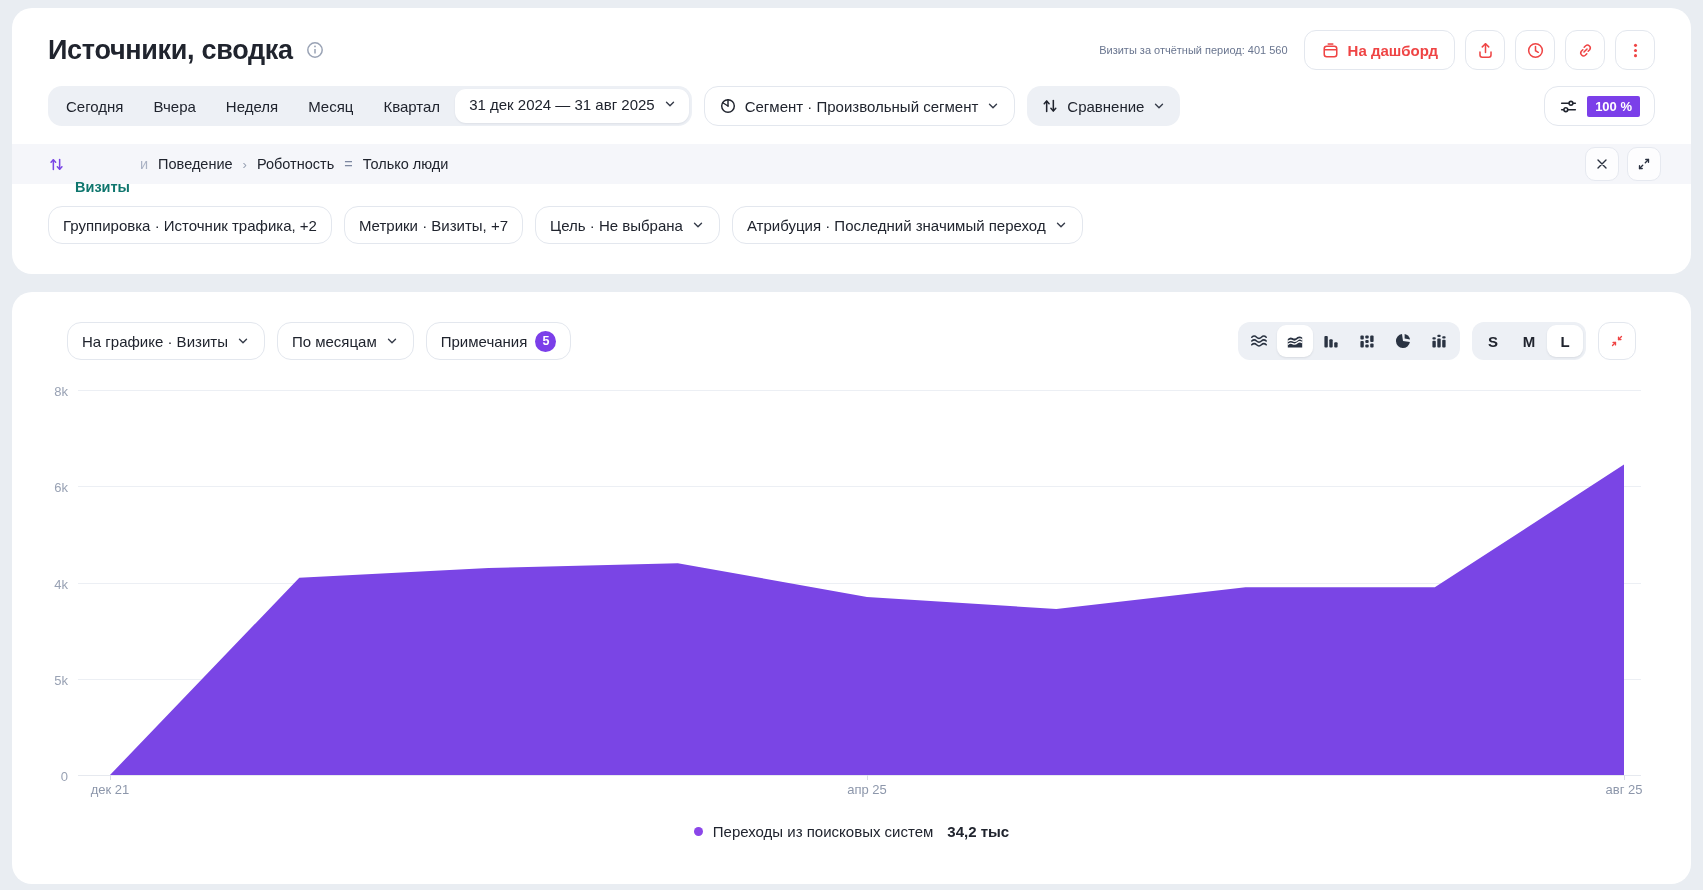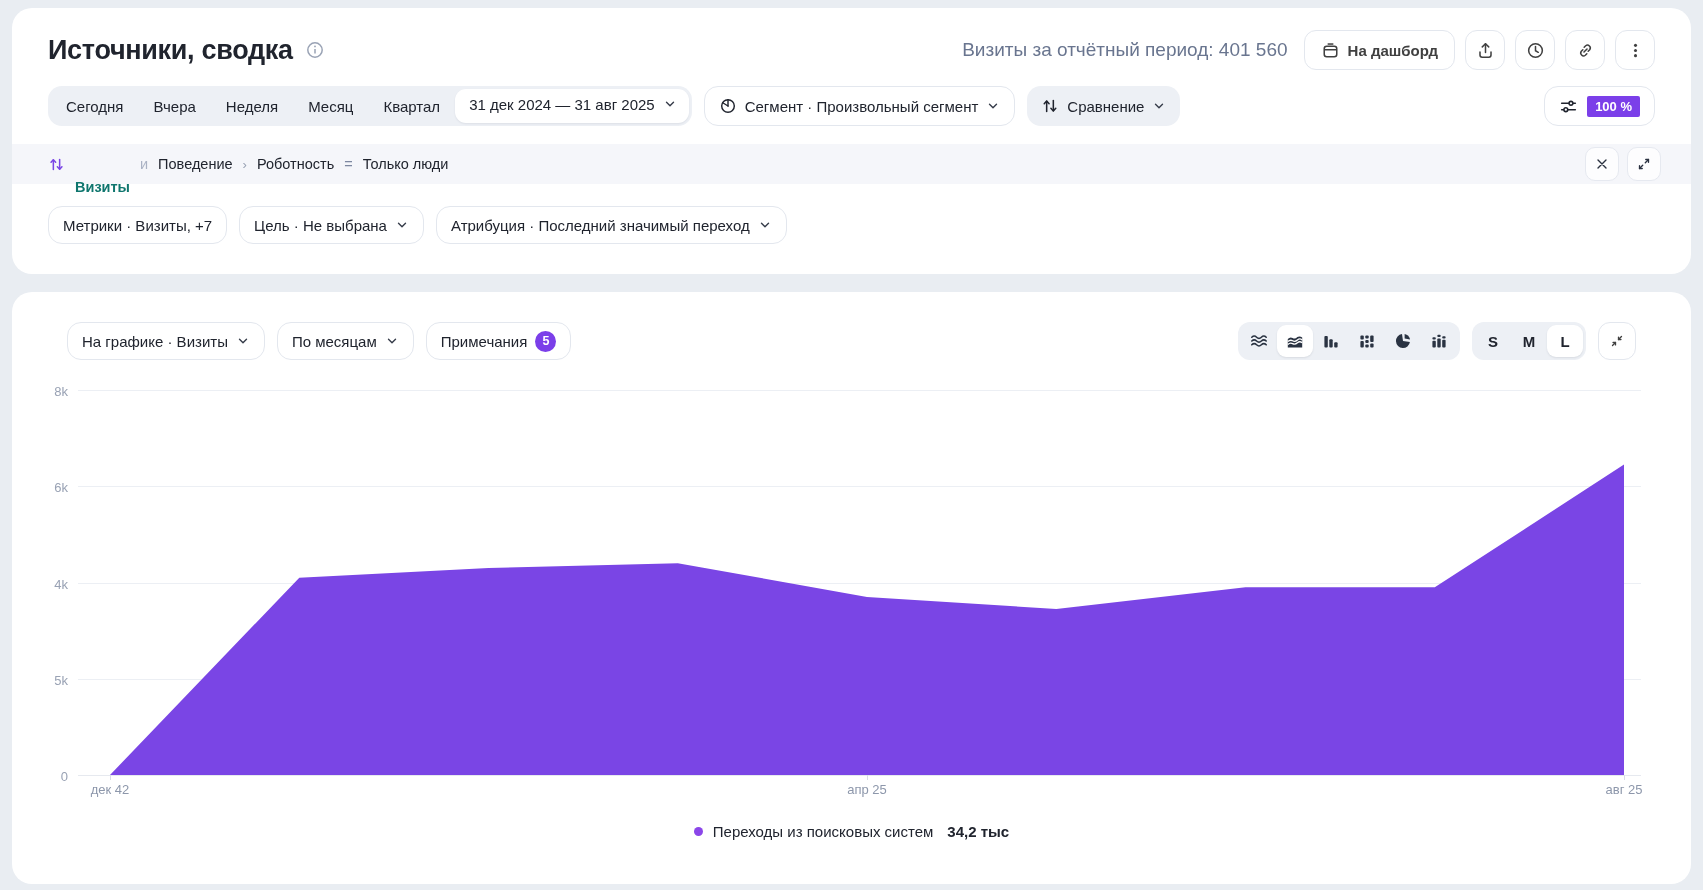--- a/index.html
+++ b/index.html
@@ -12,24 +12,24 @@
   }
   .card { background:#fff; border-radius:20px; margin:0 12px; }
   .card-top { margin-top:8px; padding:22px 36px 30px 36px; }
   .card-chart { margin-top:18px; padding:30px 0 26px 0; height:592px; }
 
   
   .header-row { display:flex; align-items:center; }
   .page-title { font-size:27px; font-weight:bold; letter-spacing:-0.3px; color:#20242e; }
   .info-btn { margin-left:12px; color:#9aa3b5; display:inline-flex; cursor:pointer; }
   .header-right { margin-left:auto; display:flex; align-items:center; gap:10px; }
-  .visits-total { font-size:19px; color:#69758f; margin-right:6px; white-space:nowrap;margin-left:17px; }
+  .visits-total { font-size:11px; color:#69758f; margin-right:6px; white-space:nowrap;margin-left:17px; }
   .btn { display:inline-flex; align-items:center; justify-content:center; gap:8px;
          background:#fff; border:1px solid #e3e7ee; border-radius:12px; height:40px;
-         font-size:15px; color:#404040; cursor:pointer; }
+         font-size:15px; color:#ef4444; cursor:pointer; }
   .btn-dashboard { padding:0 16px; font-weight:bold; }
   .icon-btn { width:40px; height:40px; }
   svg.ic { display:block; }
 
   
   .filter-row { display:flex; align-items:center; margin-top:16px; }
   .period-group { display:flex; align-items:center; background:#edf0f5; border-radius:14px; height:40px; padding:0 3px; }
   .period-tab { font-size:15px; padding:0 15px; height:34px; display:flex; align-items:center; border-radius:11px; cursor:pointer; color:#20242e; background:transparent; border:none; font-family:inherit; }
   .date-pill { background:#fff; border-radius:11px; height:34px; display:flex; align-items:center; gap:8px;
                padding:0 12px 4px 14px; font-size:15px; box-shadow:0 1px 2px rgba(30,40,60,.08); cursor:pointer; }
@@ -236,20 +236,23 @@
             <path d="M12.2 4.4 h3.4 v3.4"></path>
           <path d="M8.4 11.6 L4.4 15.6"></path>
             <path d="M4.4 12.2 v3.4 h3.4"></path>
         </svg>
       </button>
     </div>
   </div>
 
   <div class="settings-row">
     <div class="pill">
+      <span>Группировка · Источник трафика, +2</span>
+    </div>
+    <div class="pill">
       <span>Метрики · Визиты, +7</span>
     </div>
     <div class="pill">
       <span>Цель · Не выбрана</span>
       <span class="chev">
         <svg class="ic" width="14" height="14" viewBox="0 0 20 20" fill="none" stroke="currentColor" stroke-width="2" stroke-linecap="round" stroke-linejoin="round">
             <path d="M5 7.5 l5 5 5-5"></path>
           </svg>
       </span>
     </div>
@@ -371,21 +374,21 @@
         <span class="ytick">5k</span>
       </div>
     <div class="gridline zero" style="top:100%">
         <span class="ytick">0</span>
       </div>
 
     <svg class="plot-svg" viewBox="0 0 1561 385">
         <polygon points="32,385 32.0,385.0 221.3,187.7 410.5,178.1 599.8,173.2 789.0,206.9 978.3,219.0 1167.5,197.3 1356.8,197.3 1546.0,74.6 1546,385" fill="#7a45e5"></polygon>
       </svg>
 
-    <span class="x-label" style="left: 32px;">дек 42</span>
+    <span class="x-label" style="left: 32px;">дек 21</span>
     <span class="x-label" style="left: 789px;">апр 25</span>
     <span class="x-label" style="left: 1546px;">авг 25</span>
   <div class="x-tick" style="left: 32px;"></div>
       <div class="x-tick" style="left: 789px;"></div>
       <div class="x-tick" style="left: 1546px;"></div>
     </div>
 
   <div class="legend-row">
     <span class="legend-dot"></span>
     <span class="legend-label">Переходы из поисковых систем</span>

